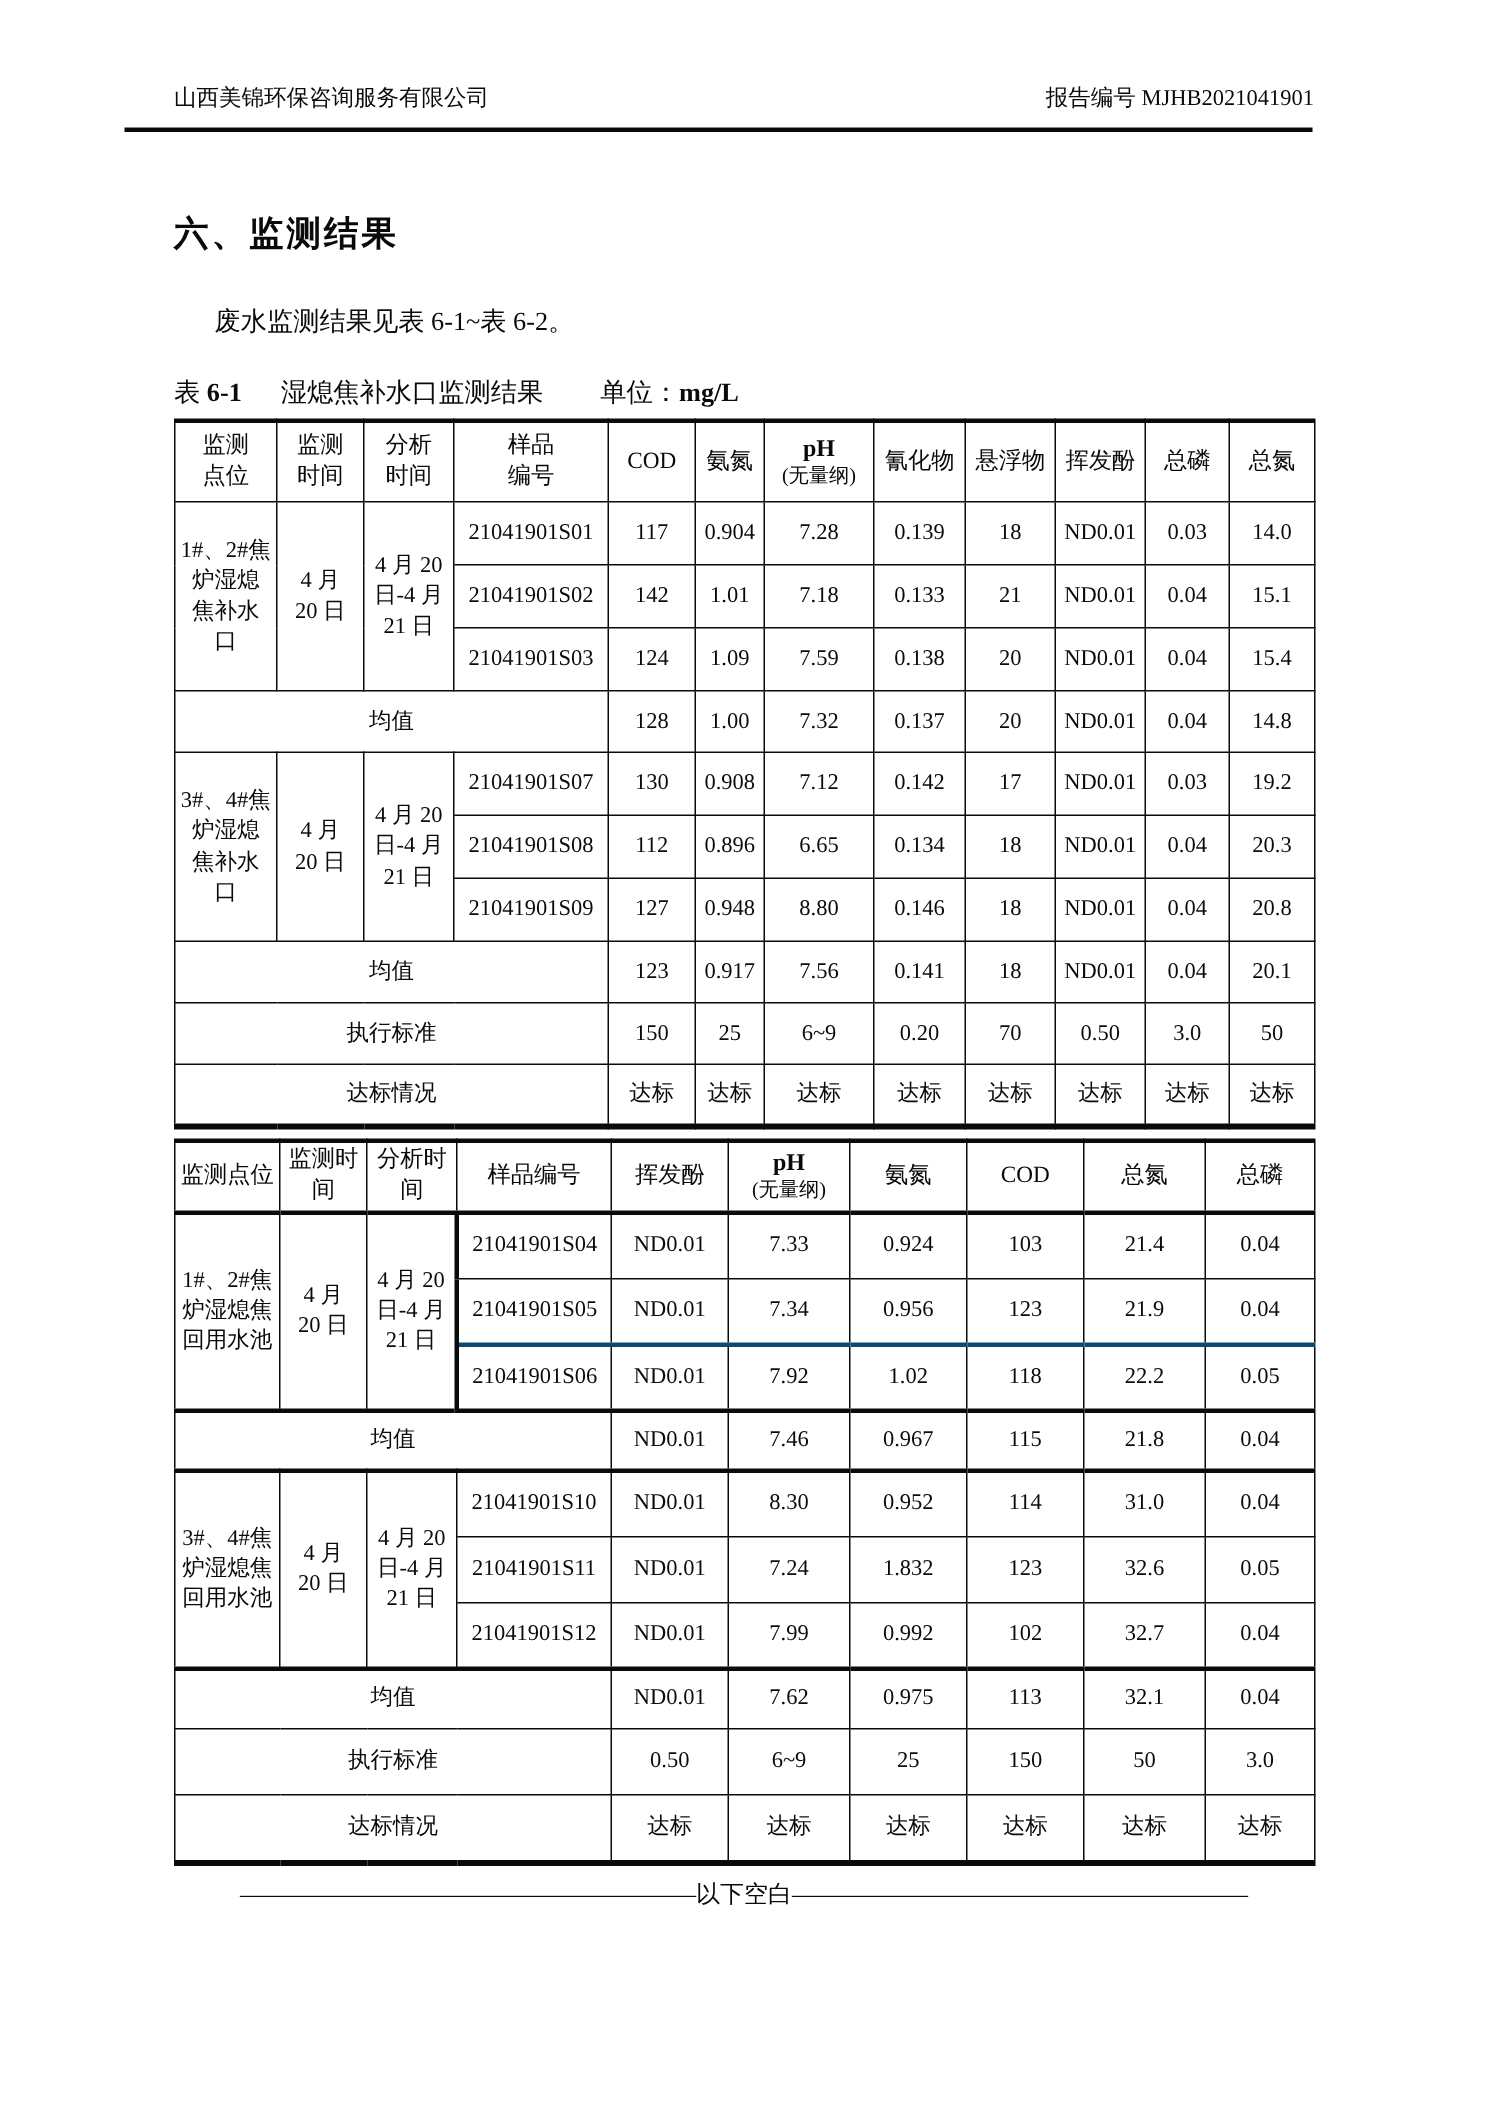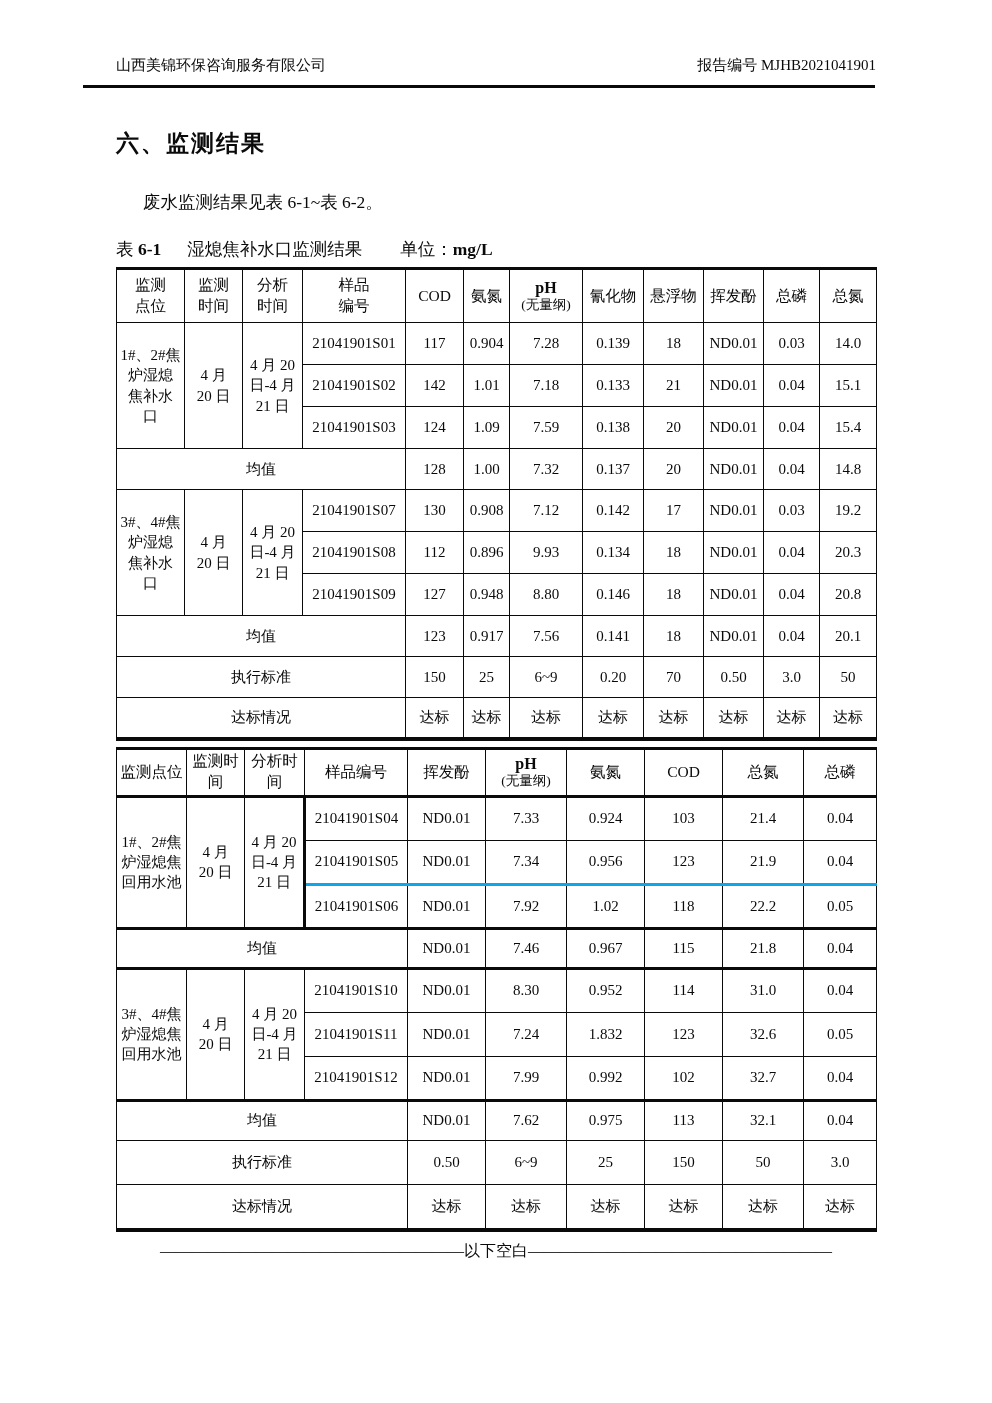--- a/index.html
+++ b/index.html
@@ -11,21 +11,21 @@
     overflow:hidden;
   }
   .page { width:992px; height:1147px; padding-top:56px; }
   .content { width:760px; margin:0 auto; }
 
   
   .doc-header { display:flex; justify-content:space-between; align-items:flex-end; font-size:15px; }
   .doc-rule { width:792px; margin:10px 0 0 -33px; border-top:3px solid #0a0a0a; }
 
   
-  .h1 { margin-top:40px; font-size:23px; font-weight:bold; letter-spacing:2px; }
+  .h1 { margin-top:52px; font-size:23px; font-weight:bold; letter-spacing:2px; }
   .intro { margin-top:31px; margin-left:27px; font-size:17.5px; }
 
   .tbl-title { margin-top:23px; text-align:left; font-size:17.5px; }
   .tbl-title .lab { font-weight:normal; margin-right:26px; }
   .tbl-title .lab .num { font-weight:bold; }
   .tbl-title .unit { margin-left:38px; }
   .tbl-title .unit .num { font-weight:bold; }
   .tbl-title2 { margin-top:2px; }
 
   
@@ -43,21 +43,21 @@
     overflow:hidden;
   }
   .tbl th { font-size:15.5px; }
   .b { font-weight:bold; }
   .ph-top { display:block; font-weight:bold; font-size:16px; line-height:1.1; }
   .ph-sub { display:block; font-size:13.5px; line-height:1.2; }
   .sid { font-size:15px; letter-spacing:0; }
 
   
   .t2 tr.hrow th { border-bottom:3px solid #0a0a0a; }
-  .t2 tr.r-thick td { border-top:3px solid #0ea5e9; }
+  .t2 tr.r-thick td { border-top:3px solid #0c4a6e; }
   .t2 tr.r-mean1 td { border-top:3px solid #0a0a0a; border-bottom:3px solid #0a0a0a; }
   .t2 tr.r-mean2 td { border-top:3px solid #0a0a0a; }
   .t2 td.tl { border-left:3px solid #0a0a0a; }
 
   
   .blank-line { margin-top:9px; text-align:center; font-size:16px; letter-spacing:0; white-space:nowrap; }
   .page-no { margin-top:22px; text-align:center; font-size:14px; letter-spacing:3px; }
 </style>
 </head>
 <body>
@@ -182,21 +182,21 @@
         <td>0.142</td>
         <td>17</td>
         <td>ND0.01</td>
         <td>0.03</td>
         <td>19.2</td>
       </tr>
       <tr style="height:42px">
         <td class="sid">21041901S08</td>
         <td>112</td>
         <td>0.896</td>
-        <td>9.93</td>
+        <td>6.65</td>
         <td>0.134</td>
         <td>18</td>
         <td>ND0.01</td>
         <td>0.04</td>
         <td>20.3</td>
       </tr>
       <tr style="height:42px">
         <td class="sid">21041901S09</td>
         <td>127</td>
         <td>0.948</td>

